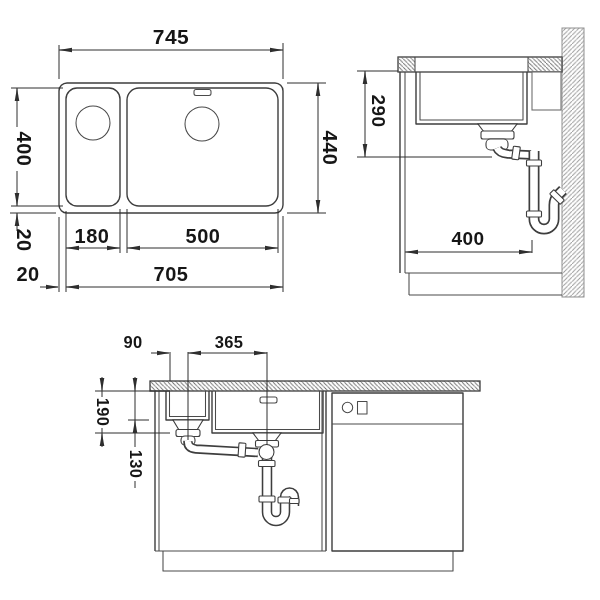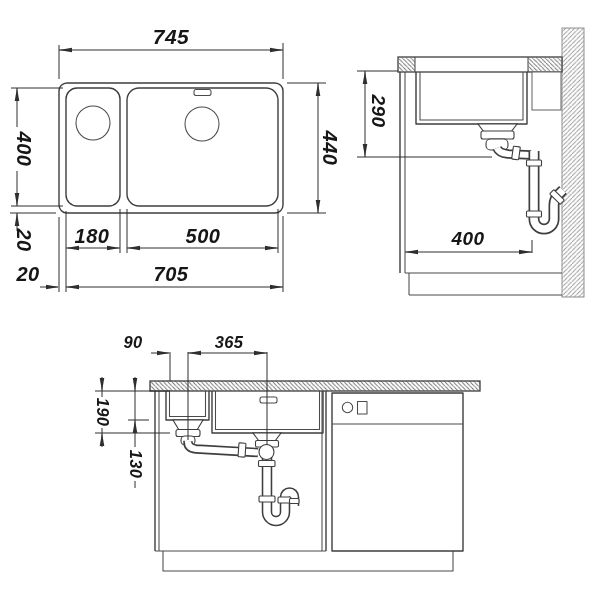--- a/index.html
+++ b/index.html
@@ -1,16 +1,16 @@
 <!DOCTYPE html>
 <html><head>
 <meta charset="utf-8">
 <style>
   html,body{margin:0;padding:0;background:#ffffff;}
-  .stage{width:600px;height:600px;position:relative;background:#ffffff;overflow:hidden;font-style:italic;}
+  .stage{width:600px;height:600px;position:relative;background:#ffffff;overflow:hidden;}
   svg{display:block;}
   
   .obj   {stroke:#3e3e3e;stroke-width:1.4;fill:none;stroke-linejoin:round;}
   .objthin{stroke:#4a4a4a;stroke-width:1.05;fill:none;stroke-linejoin:round;}
   .white {fill:#ffffff;}
   
   .dim   {stroke:#2e2e2e;stroke-width:1;fill:none;}
   .arr   {fill:#2e2e2e;stroke:none;}
   
   .pipeB {stroke:#3e3e3e;fill:none;stroke-linejoin:round;stroke-linecap:butt;}

